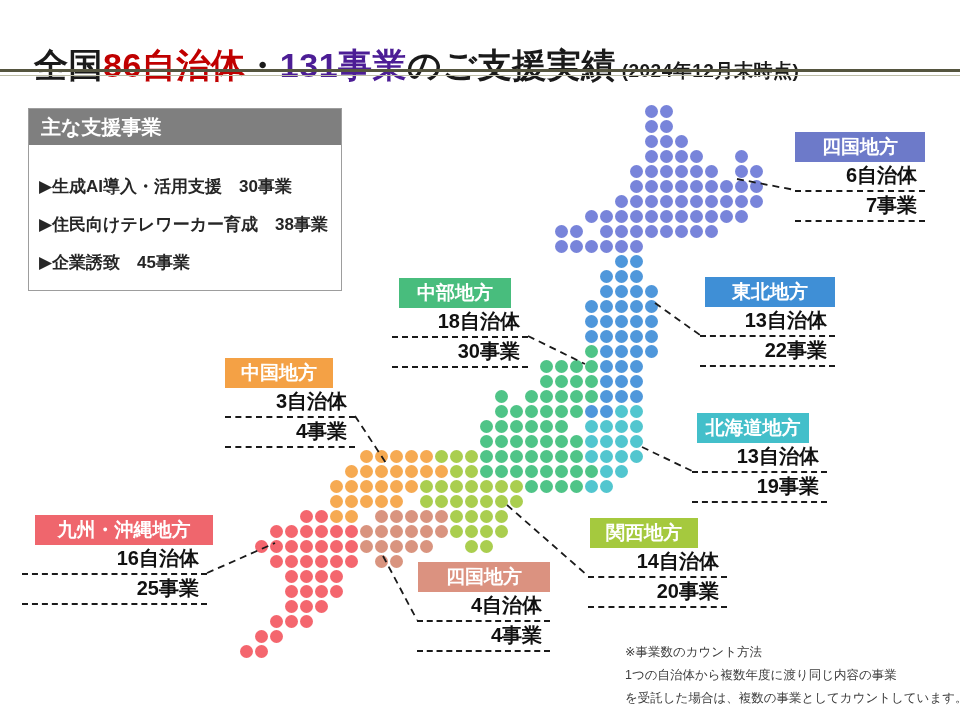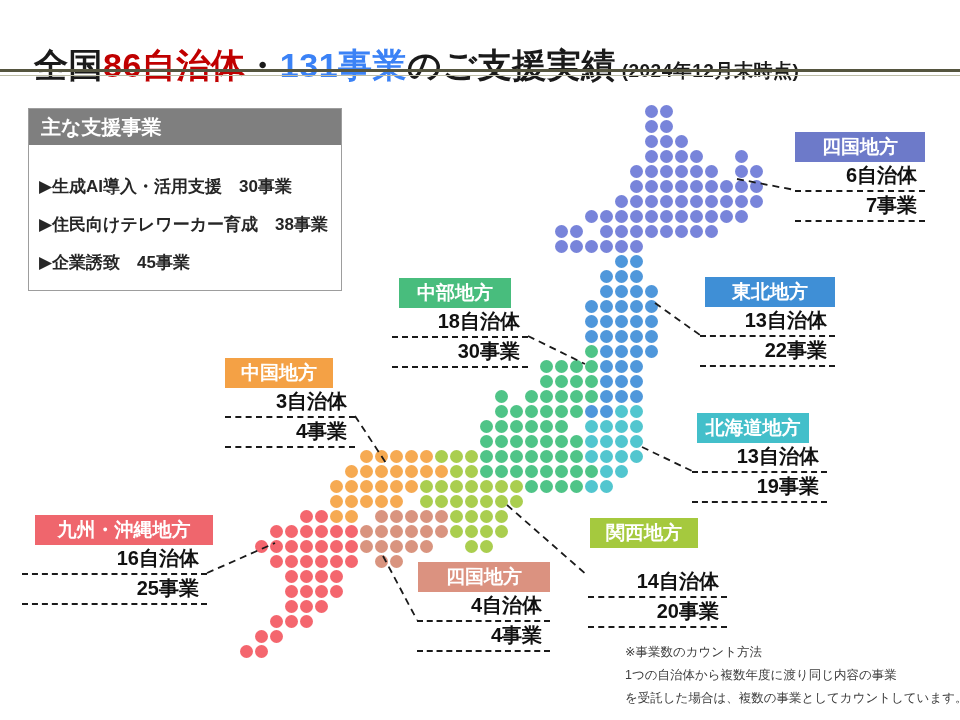--- a/index.html
+++ b/index.html
@@ -37,21 +37,21 @@
   #leaders { position:absolute; left:0; top:0; pointer-events:none; }
 
   .footnote { position:absolute; left:625px; top:641px; font-size:12.5px; color:#3c3c3c; line-height:23px; white-space:nowrap; }
   .copyright { position:absolute; left:40px; top:694px; width:920px; text-align:center; font-size:15px; color:#b3b3bd; letter-spacing:0.5px; }
 </style>
 </head>
 <body>
 
 <div class="slide">
 
-  <h1 class="title"><span>全国</span><span class="hl" style="color: rgb(192, 0, 0);">86自治体</span><span>・</span><span class="hl" style="color: #3b82f6;">131事業</span><span>のご支援実績</span><span class="note">(2024年12月末時点)</span></h1>
+  <h1 class="title"><span>全国</span><span class="hl" style="color: rgb(192, 0, 0);">86自治体</span><span>・</span><span class="hl" style="color: #4c1d95;">131事業</span><span>のご支援実績</span><span class="note">(2024年12月末時点)</span></h1>
 
   <div class="divider-main"></div>
   <div class="divider-light"></div>
 
   <section class="support-box">
     <div class="support-header" style="background: rgb(127, 127, 127);">主な支援事業</div>
     <ul class="support-items" id="support-items">
         <li>▶生成AI導入・活用支援　30事業</li>
         <li>▶住民向けテレワーカー育成　38事業</li>
         <li>▶企業誘致　45事業</li>
@@ -379,21 +379,21 @@
       <div class="region-lines" style="left: 225px; top: 388px; width: 130px;">
         <div class="region-val">3自治体</div>
         <div class="region-val">4事業</div>
       </div>
       <div class="region-label" style="left: 697px; top: 413px; width: 112px; background: rgb(67, 191, 202);">北海道地方</div>
       <div class="region-lines" style="left: 692px; top: 443px; width: 135px;">
         <div class="region-val">13自治体</div>
         <div class="region-val">19事業</div>
       </div>
       <div class="region-label" style="left: 590px; top: 518px; width: 108px; background: rgb(165, 201, 62);">関西地方</div>
-      <div class="region-lines" style="left: 588px; top: 568px; width: 139px;">
+      <div class="region-lines" style="left: 588px; top: 548px; width: 139px;">
         <div class="region-val">14自治体</div>
         <div class="region-val">20事業</div>
       </div>
       <div class="region-label" style="left: 35px; top: 515px; width: 178px; background: rgb(239, 102, 109);">九州・沖縄地方</div>
       <div class="region-lines" style="left: 22px; top: 545px; width: 185px;">
         <div class="region-val">16自治体</div>
         <div class="region-val">25事業</div>
       </div>
       <div class="region-label" style="left: 418px; top: 562px; width: 132px; background: rgb(219, 146, 128);">四国地方</div>
       <div class="region-lines" style="left: 417px; top: 592px; width: 133px;">

